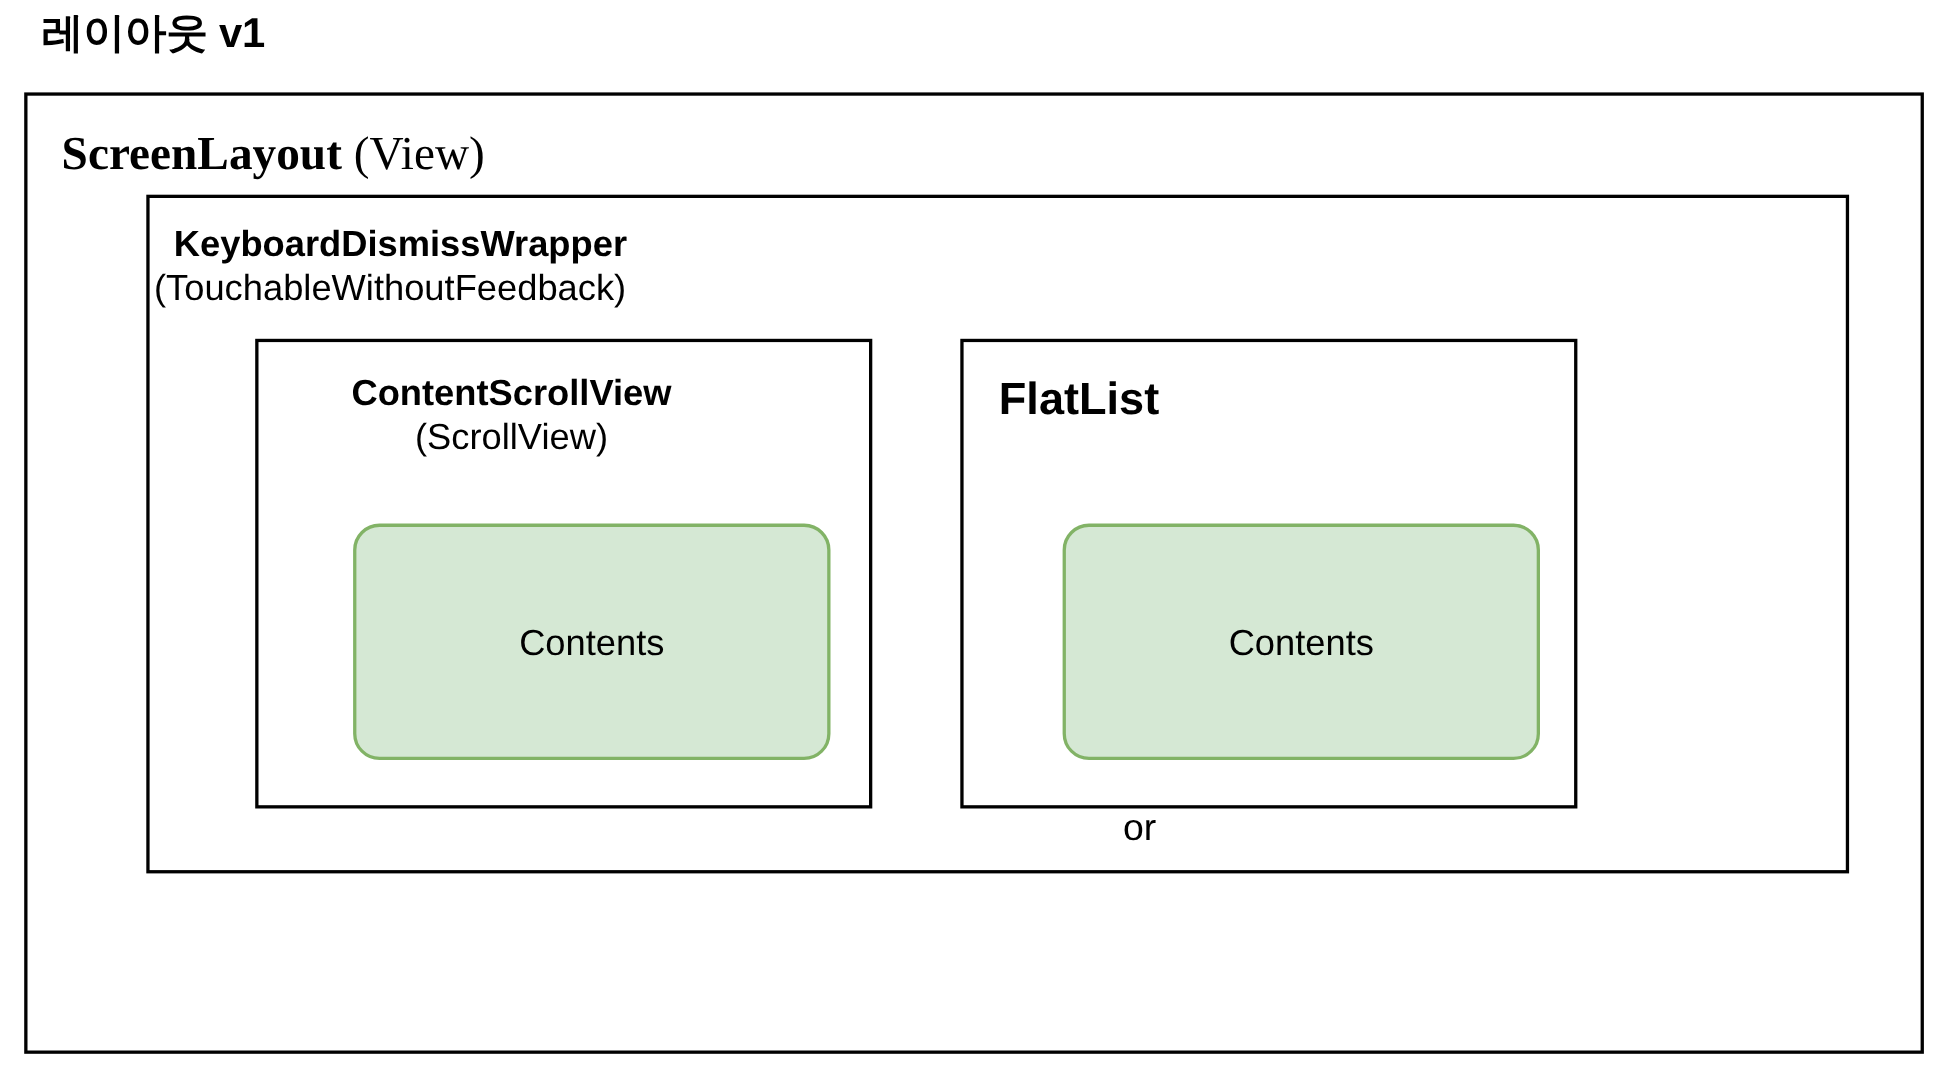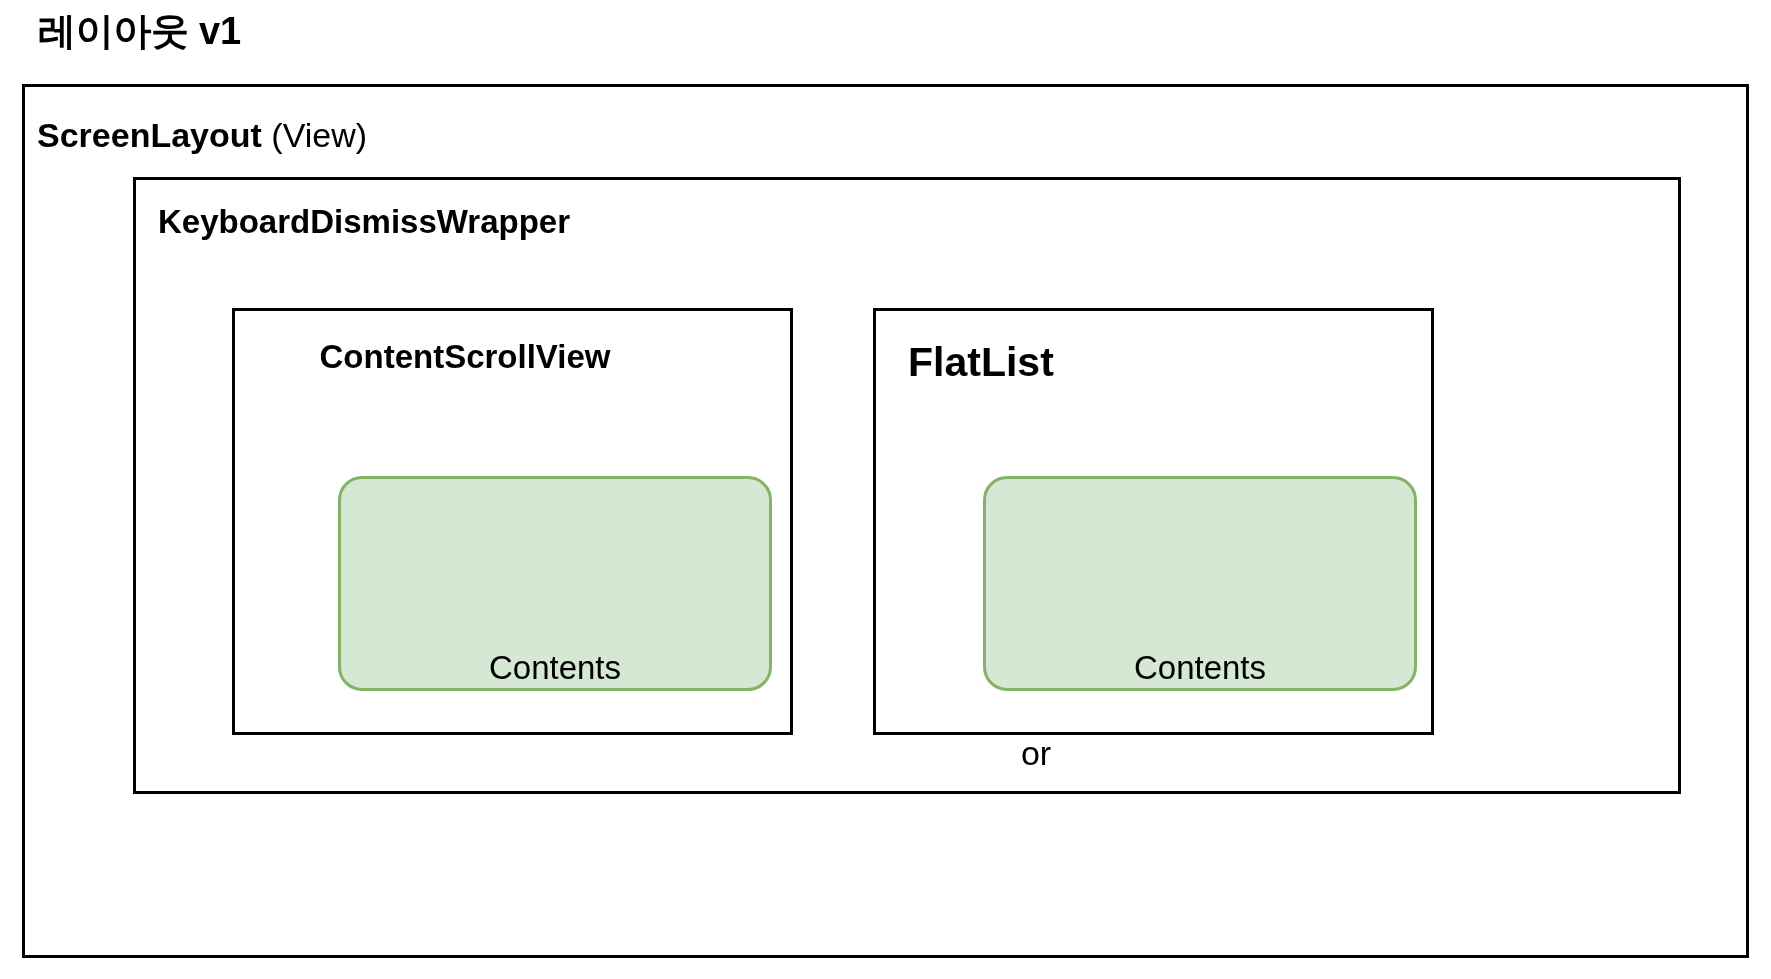--- a/index.html
+++ b/index.html
@@ -57,23 +57,24 @@
 
   
   #screen-layout {
     left: 22px;
     top: 84px;
     width: 1727px;
     height: 874px;
   }
 
   #screen-layout-label {
-    left: 12px;
+    left: 31px;
     top: 28px;
-    font-size: 34px;
+    font-size: 43px;
+    font-family: Liberation Serif, serif;
   }
 
   
   #keyboard-dismiss-wrapper {
     left: 108px;
     top: 90px;
     width: 1548px;
     height: 617px;
     padding-left: 16px;
   }
@@ -136,23 +137,22 @@
     color: #000000;
   }
 
   
   .contents-box {
     position: absolute;
     background: #d5e8d4;
     border: 3px solid #82b366;
     border-radius: 24px;
     display: flex;
-    align-items: flex-end;
+    align-items: center;
     justify-content: center;
-    margin-left: 17px;
   }
 
   .contents-box .contents-text {
     font-size: 33px;
     font-weight: normal;
     color: #000000;
     line-height: 1.2;
   }
 
   #contents-scrollview-box {
@@ -179,26 +179,28 @@
   <div class="node" id="screen-layout">
 
     <div class="node-label" id="screen-layout-label">
       <span class="label-strong">ScreenLayout</span><span class="label-plain"> (View)</span>
     </div>
 
     <div class="node" id="keyboard-dismiss-wrapper">
 
       <div class="node-label" id="kdw-label">
         <span class="label-strong">KeyboardDismissWrapper</span>
+        <span class="label-plain line2">(TouchableWithoutFeedback)</span>
       </div>
 
       <div class="node" id="content-scroll-view">
 
         <div class="node-label" id="csv-label">
           <span class="label-strong">ContentScrollView</span>
+          <span class="label-plain line2">(ScrollView)</span>
         </div>
 
         <div class="contents-box" id="contents-scrollview-box">
           <span class="contents-text">Contents</span>
         </div>
       </div>
 
       <div id="or-label">or</div>
 
       <div class="node" id="flat-list">

